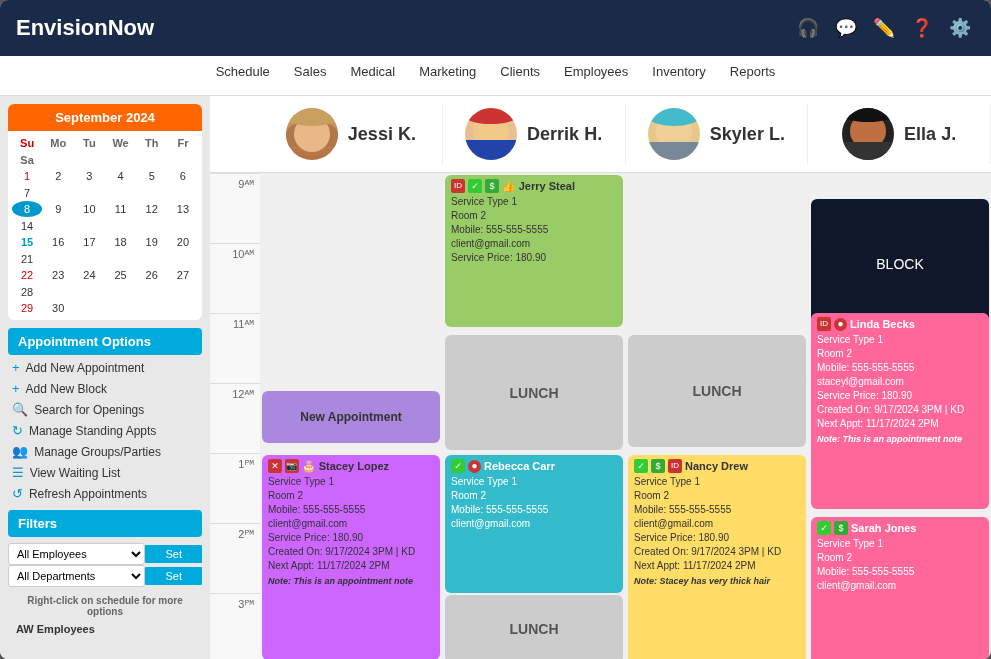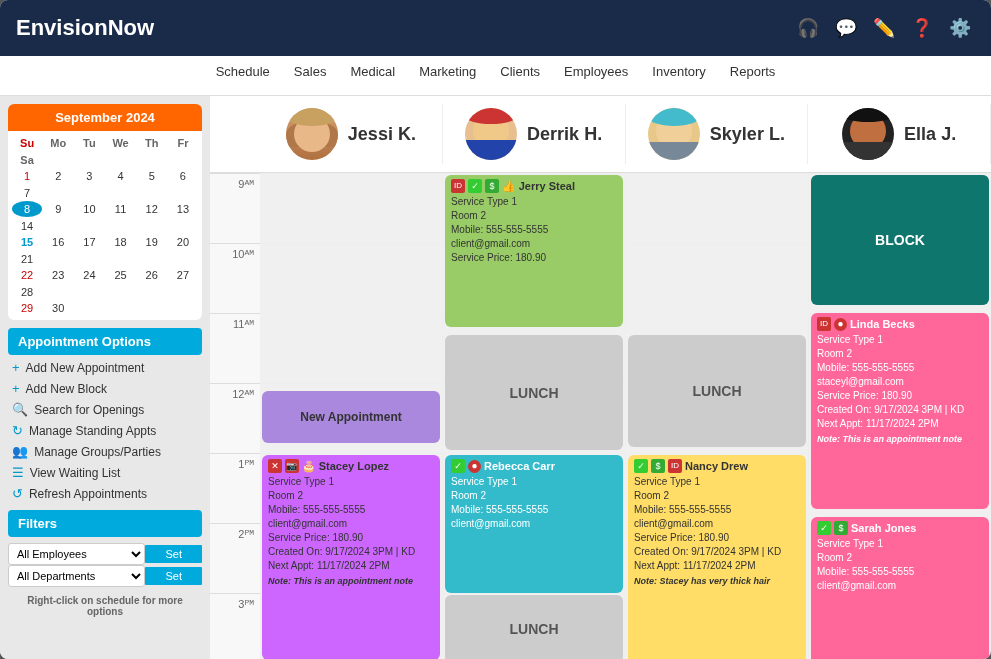--- a/index.html
+++ b/index.html
@@ -270,21 +270,21 @@
     }
     .appt-card-name { font-weight: bold; font-size: 11px; }
     .appt-card-body { line-height: 1.4; }
     .appt-note { font-style: italic; font-weight: bold; font-size: 9px; margin-top: 2px; }
 
     
     .card-purple { background: #cc66ff; color: #333; }
     .card-green { background: #99cc66; color: #333; }
     .card-yellow { background: #ffdd66; color: #333; }
     .card-pink { background: #ff6699; color: white; }
-    .card-block { background: #0f766e; color: white; font-size: 14px; font-weight: bold; display: flex; align-items: center; justify-content: center; }
+    .card-block { background: #0f172a; color: white; font-size: 14px; font-weight: normal; display: flex; align-items: center; justify-content: center; margin-top: 24px; }
     .card-lunch { background: #cccccc; color: #555; font-size: 14px; font-weight: bold; display: flex; align-items: center; justify-content: center; }
 
     .icon-badge {
       display: inline-block;
       width: 14px;
       height: 14px;
       border-radius: 2px;
       font-size: 9px;
       text-align: center;
       line-height: 14px;
@@ -433,20 +433,21 @@
           </select>
           <button class="filter-btn">Set</button>
         </div>
         <div class="filter-row">
           <select class="filter-select">
             <option>All Departments</option>
           </select>
           <button class="filter-btn">Set</button>
         </div>
         <div class="sidebar-hint">Right-click on schedule for more options</div>
+        <div style="font-size:11px;color:#333;padding:2px 8px;font-weight:bold;">AW Employees</div>
       </div>
     </div>
 
     <div class="schedule-area">
 
       <div class="staff-header">
         <div class="time-gutter"></div>
         <div class="staff-columns">
 
           <div class="staff-col-header">

